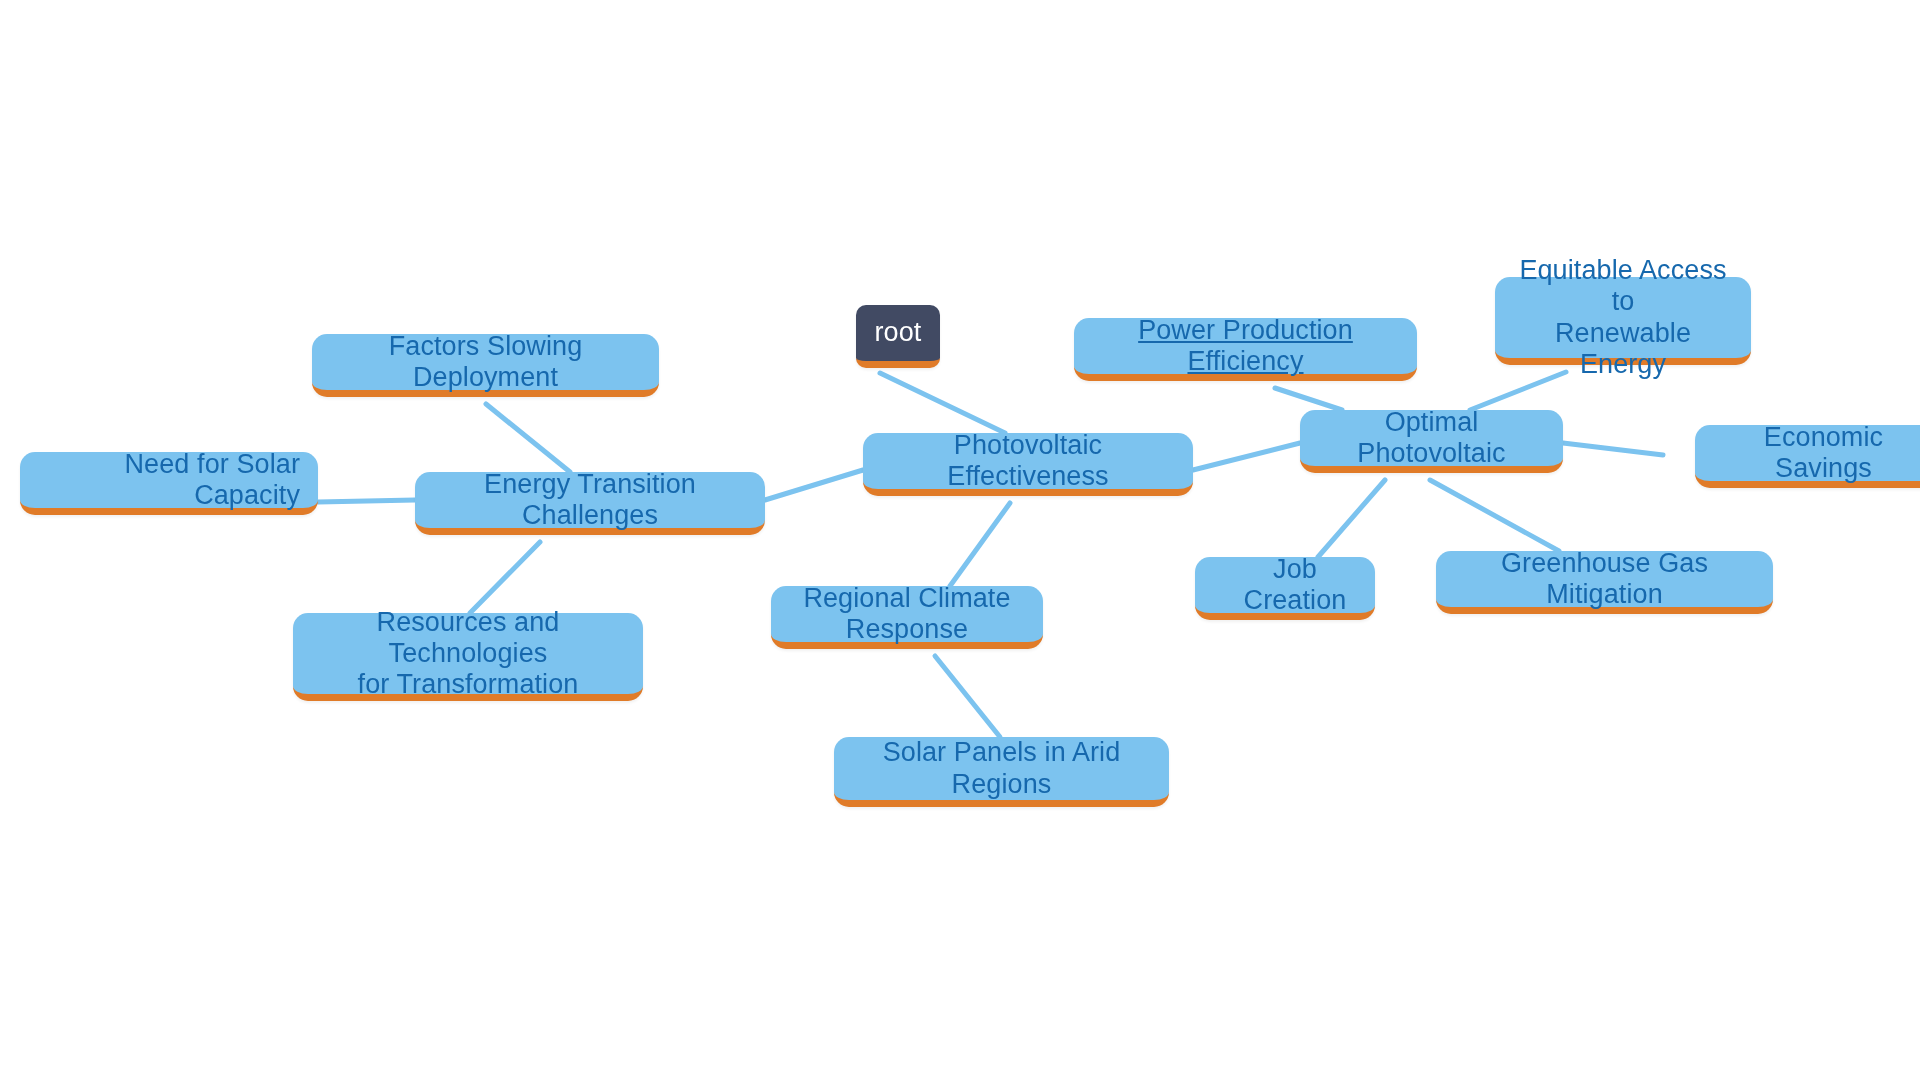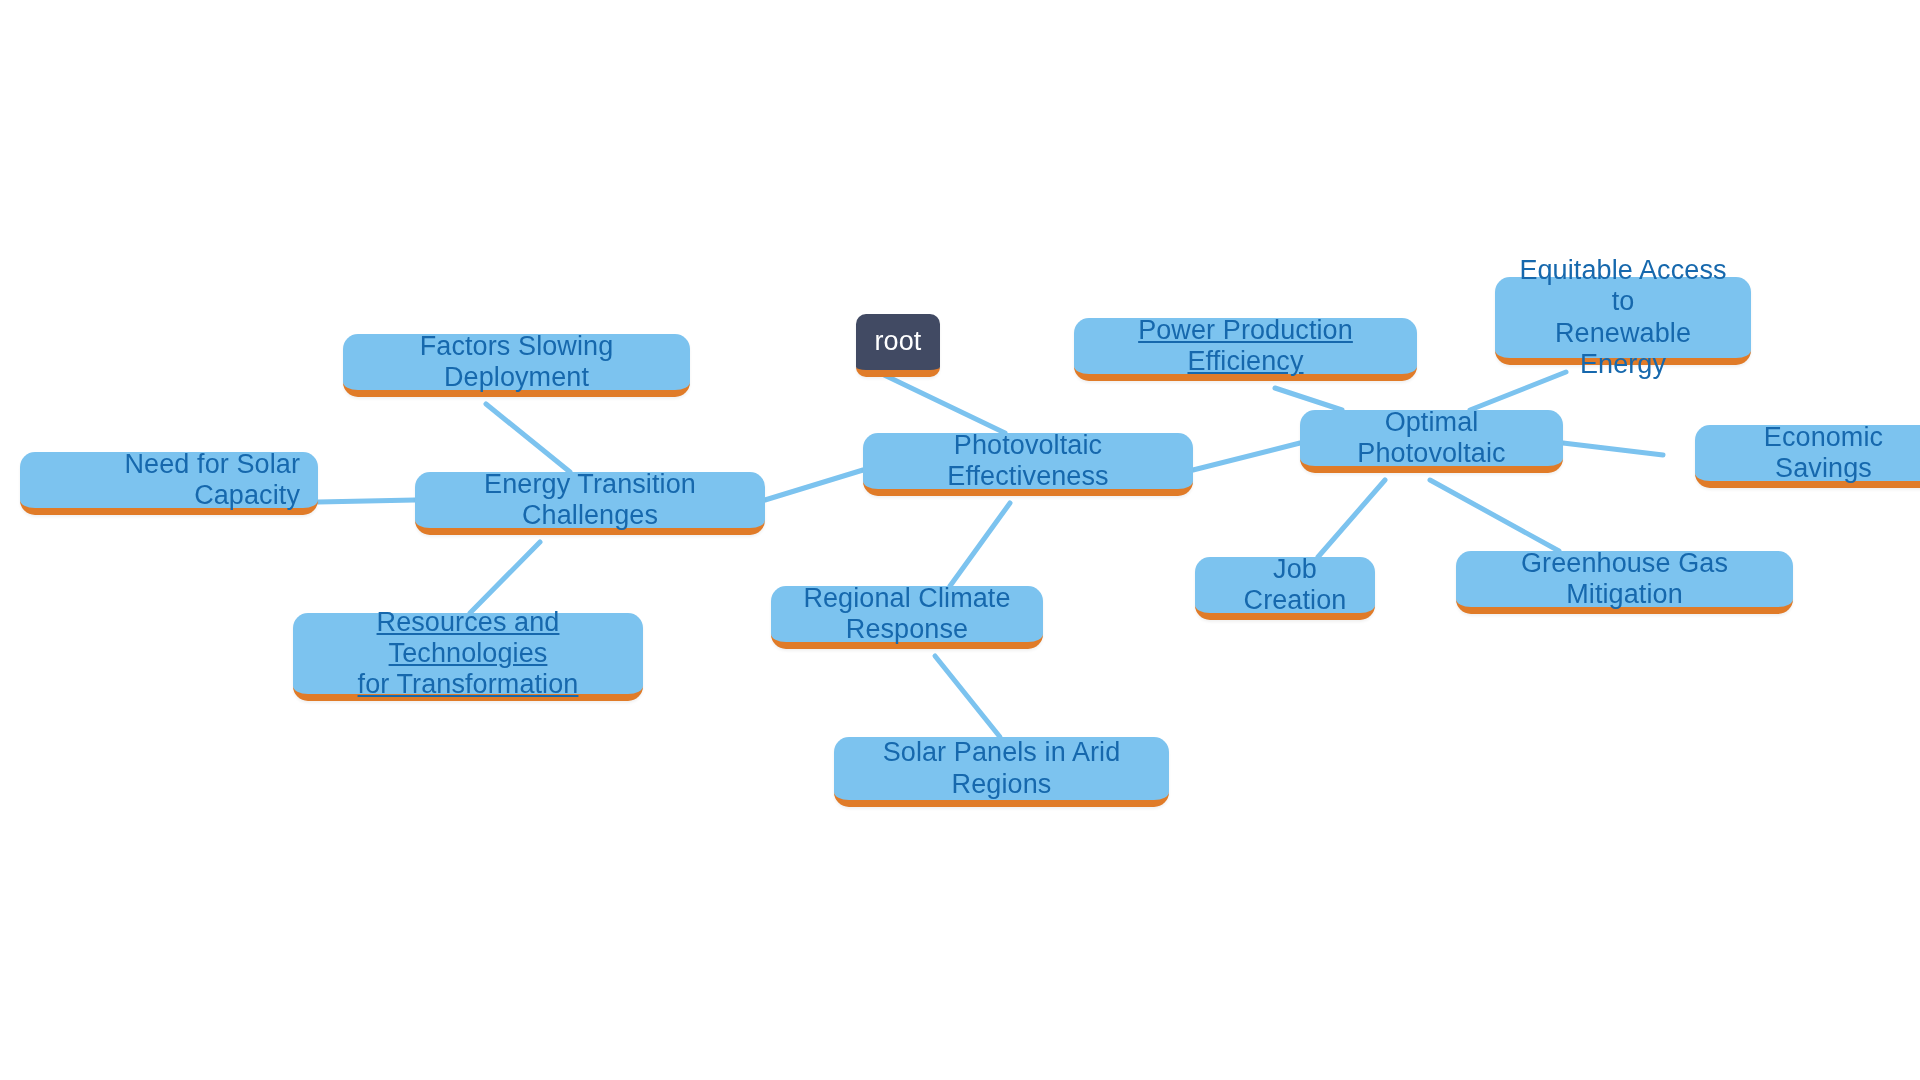--- a/index.html
+++ b/index.html
@@ -71,39 +71,39 @@
       <line x1="570" y1="472" x2="486" y2="404" stroke="#7cc3ef" stroke-width="5" stroke-linecap="round"></line>
       <line x1="540" y1="542" x2="470" y2="613" stroke="#7cc3ef" stroke-width="5" stroke-linecap="round"></line>
       <line x1="935" y1="656" x2="1000" y2="737" stroke="#7cc3ef" stroke-width="5" stroke-linecap="round"></line>
       <line x1="1342" y1="410" x2="1275" y2="388" stroke="#7cc3ef" stroke-width="5" stroke-linecap="round"></line>
       <line x1="1470" y1="410" x2="1566" y2="372" stroke="#7cc3ef" stroke-width="5" stroke-linecap="round"></line>
       <line x1="1563" y1="443" x2="1663" y2="455" stroke="#7cc3ef" stroke-width="5" stroke-linecap="round"></line>
       <line x1="1385" y1="480" x2="1318" y2="557" stroke="#7cc3ef" stroke-width="5" stroke-linecap="round"></line>
       <line x1="1430" y1="480" x2="1559" y2="551" stroke="#7cc3ef" stroke-width="5" stroke-linecap="round"></line>
     </svg>
   <div id="node-layer">
-      <div class="node root" style="left: 856px; top: 314px; width: 84px; height: 63px;">
+      <div class="node root" style="left: 856px; top: 305px; width: 84px; height: 63px;">
         <span class="label">root</span>
       </div>
       <div class="node" style="left: 863px; top: 433px; width: 330px; height: 63px;">
         <span class="label">Photovoltaic Effectiveness</span>
       </div>
       <div class="node" style="left: 415px; top: 472px; width: 350px; height: 63px;">
         <span class="label">Energy Transition Challenges</span>
       </div>
       <div class="node" style="left: 1300px; top: 410px; width: 263px; height: 63px;">
         <span class="label">Optimal Photovoltaic</span>
       </div>
       <div class="node" style="left: 20px; top: 452px; width: 298px; height: 63px; text-align: right;">
         <span class="label">Need for Solar Capacity</span>
       </div>
-      <div class="node" style="left: 312px; top: 334px; width: 347px; height: 63px; margin-left: 31px;">
+      <div class="node" style="left: 312px; top: 334px; width: 347px; height: 63px;">
         <span class="label">Factors Slowing Deployment</span>
       </div>
-      <div class="node" style="left: 293px; top: 613px; width: 350px; height: 88px; text-decoration: underline;">
+      <div class="node" style="left: 293px; top: 613px; width: 350px; height: 88px;">
         <span class="label">Resources and Technologies
 for Transformation</span>
       </div>
       <div class="node" style="left: 771px; top: 586px; width: 272px; height: 63px; justify-content: center;">
         <span class="label">Regional Climate Response</span>
       </div>
       <div class="node" style="left: 834px; top: 737px; width: 335px; height: 70px;">
         <span class="label">Solar Panels in Arid Regions</span>
       </div>
       <div class="node" style="left: 1074px; top: 318px; width: 343px; height: 63px; text-decoration: underline;">
@@ -112,17 +112,17 @@
       <div class="node" style="left: 1495px; top: 277px; width: 256px; height: 88px;">
         <span class="label">Equitable Access to
 Renewable Energy</span>
       </div>
       <div class="node" style="left: 1663px; top: 425px; width: 257px; height: 63px; margin-left: 32px;">
         <span class="label">Economic Savings</span>
       </div>
       <div class="node" style="left: 1195px; top: 557px; width: 180px; height: 63px; padding-left: 38px;">
         <span class="label">Job Creation</span>
       </div>
-      <div class="node" style="left: 1436px; top: 551px; width: 337px; height: 63px; margin-left: 20px;">
+      <div class="node" style="left: 1436px; top: 551px; width: 337px; height: 63px;">
         <span class="label">Greenhouse Gas Mitigation</span>
       </div>
     </div>
 </div>
 
 </body></html>

